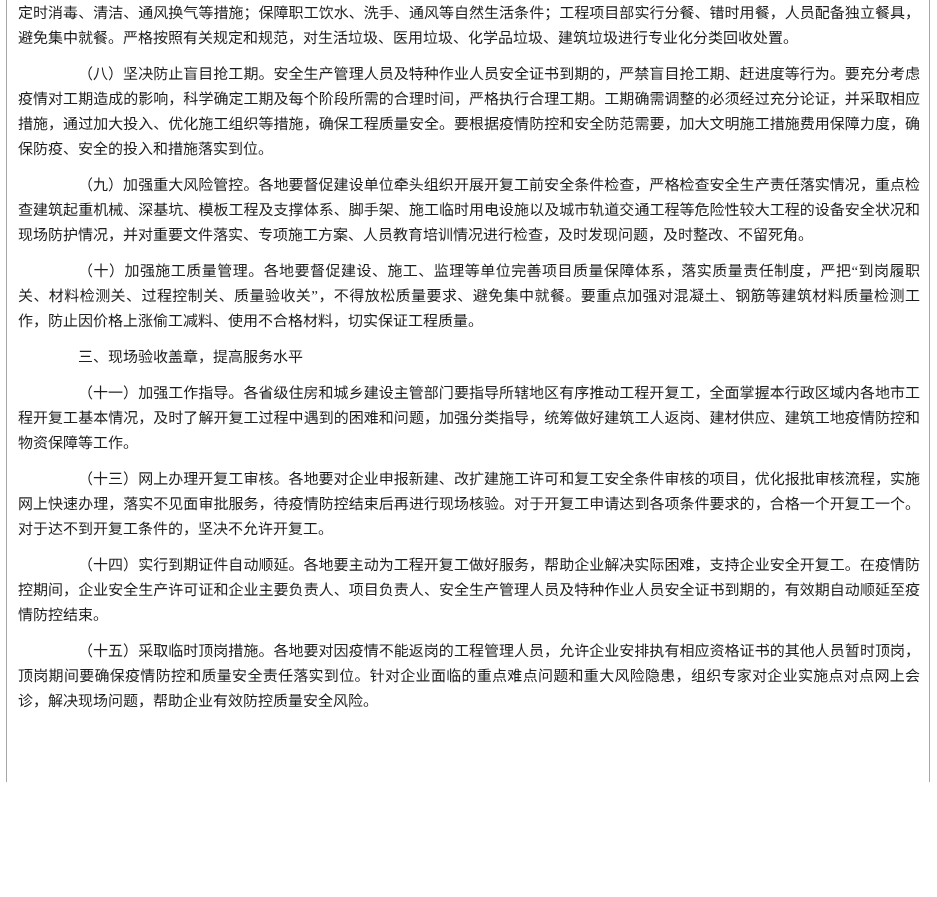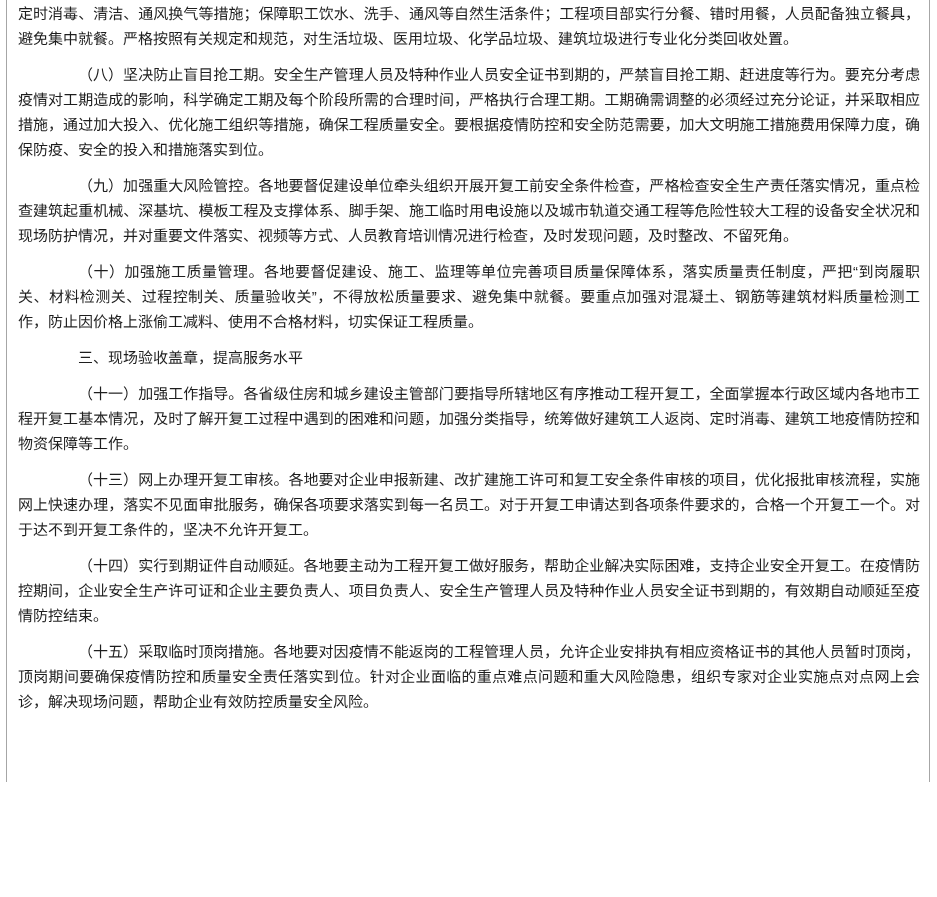--- a/index.html
+++ b/index.html
@@ -6,21 +6,21 @@
     margin: 0;
     padding: 0;
     background: #ffffff;
   }
   .page {
     position: relative;
     width: 937px;
     height: 782px;
     background: #ffffff;
     overflow: hidden;
-    font-family: Liberation Sans, sans-serif;
+    font-family: Liberation Serif, serif;
   }
   .border-left {
     position: absolute;
     left: 6px; top: 0;
     width: 1px; height: 890px;
     background: #a6a6a6;
   }
   .border-right {
     position: absolute;
     left: 929px; top: 0;
@@ -59,21 +59,21 @@
 </head>
 <body>
 
 <div class="page" style="background: rgb(255, 255, 255);">
   <div class="border-left" style="background: rgb(166, 166, 166);"></div>
   <div class="border-right" style="background: rgb(166, 166, 166);"></div>
   <div class="border-bottom" style="background: rgb(176, 180, 192);"></div>
   <div class="content" id="document-content" style="color: rgb(30, 30, 30);">
       <p class="continuation">定时消毒、清洁、通风换气等措施；保障职工饮水、洗手、通风等自然生活条件；工程项目部实行分餐、错时用餐，人员配备独立餐具，避免集中就餐。严格按照有关规定和规范，对生活垃圾、医用垃圾、化学品垃圾、建筑垃圾进行专业化分类回收处置。</p>
       <p class="item">（八）坚决防止盲目抢工期。安全生产管理人员及特种作业人员安全证书到期的，严禁盲目抢工期、赶进度等行为。要充分考虑疫情对工期造成的影响，科学确定工期及每个阶段所需的合理时间，严格执行合理工期。工期确需调整的必须经过充分论证，并采取相应措施，通过加大投入、优化施工组织等措施，确保工程质量安全。要根据疫情防控和安全防范需要，加大文明施工措施费用保障力度，确保防疫、安全的投入和措施落实到位。</p>
-      <p class="item">（九）加强重大风险管控。各地要督促建设单位牵头组织开展开复工前安全条件检查，严格检查安全生产责任落实情况，重点检查建筑起重机械、深基坑、模板工程及支撑体系、脚手架、施工临时用电设施以及城市轨道交通工程等危险性较大工程的设备安全状况和现场防护情况，并对重要文件落实、视频等方式、人员教育培训情况进行检查，及时发现问题，及时整改、不留死角。</p>
+      <p class="item">（九）加强重大风险管控。各地要督促建设单位牵头组织开展开复工前安全条件检查，严格检查安全生产责任落实情况，重点检查建筑起重机械、深基坑、模板工程及支撑体系、脚手架、施工临时用电设施以及城市轨道交通工程等危险性较大工程的设备安全状况和现场防护情况，并对重要文件落实、专项施工方案、人员教育培训情况进行检查，及时发现问题，及时整改、不留死角。</p>
       <p class="item">（十）加强施工质量管理。各地要督促建设、施工、监理等单位完善项目质量保障体系，落实质量责任制度，严把“到岗履职关、材料检测关、过程控制关、质量验收关”，不得放松质量要求、避免集中就餐。要重点加强对混凝土、钢筋等建筑材料质量检测工作，防止因价格上涨偷工减料、使用不合格材料，切实保证工程质量。</p>
       <p class="heading">三、现场验收盖章，提高服务水平</p>
-      <p class="item">（十一）加强工作指导。各省级住房和城乡建设主管部门要指导所辖地区有序推动工程开复工，全面掌握本行政区域内各地市工程开复工基本情况，及时了解开复工过程中遇到的困难和问题，加强分类指导，统筹做好建筑工人返岗、定时消毒、建筑工地疫情防控和物资保障等工作。</p>
-      <p class="item">（十三）网上办理开复工审核。各地要对企业申报新建、改扩建施工许可和复工安全条件审核的项目，优化报批审核流程，实施网上快速办理，落实不见面审批服务，确保各项要求落实到每一名员工。对于开复工申请达到各项条件要求的，合格一个开复工一个。对于达不到开复工条件的，坚决不允许开复工。</p>
+      <p class="item">（十一）加强工作指导。各省级住房和城乡建设主管部门要指导所辖地区有序推动工程开复工，全面掌握本行政区域内各地市工程开复工基本情况，及时了解开复工过程中遇到的困难和问题，加强分类指导，统筹做好建筑工人返岗、建材供应、建筑工地疫情防控和物资保障等工作。</p>
+      <p class="item">（十三）网上办理开复工审核。各地要对企业申报新建、改扩建施工许可和复工安全条件审核的项目，优化报批审核流程，实施网上快速办理，落实不见面审批服务，待疫情防控结束后再进行现场核验。对于开复工申请达到各项条件要求的，合格一个开复工一个。对于达不到开复工条件的，坚决不允许开复工。</p>
       <p class="item">（十四）实行到期证件自动顺延。各地要主动为工程开复工做好服务，帮助企业解决实际困难，支持企业安全开复工。在疫情防控期间，企业安全生产许可证和企业主要负责人、项目负责人、安全生产管理人员及特种作业人员安全证书到期的，有效期自动顺延至疫情防控结束。</p>
       <p class="item">（十五）采取临时顶岗措施。各地要对因疫情不能返岗的工程管理人员，允许企业安排执有相应资格证书的其他人员暂时顶岗，顶岗期间要确保疫情防控和质量安全责任落实到位。针对企业面临的重点难点问题和重大风险隐患，组织专家对企业实施点对点网上会诊，解决现场问题，帮助企业有效防控质量安全风险。</p>
     </div>
 </div>
 
 </body></html>

